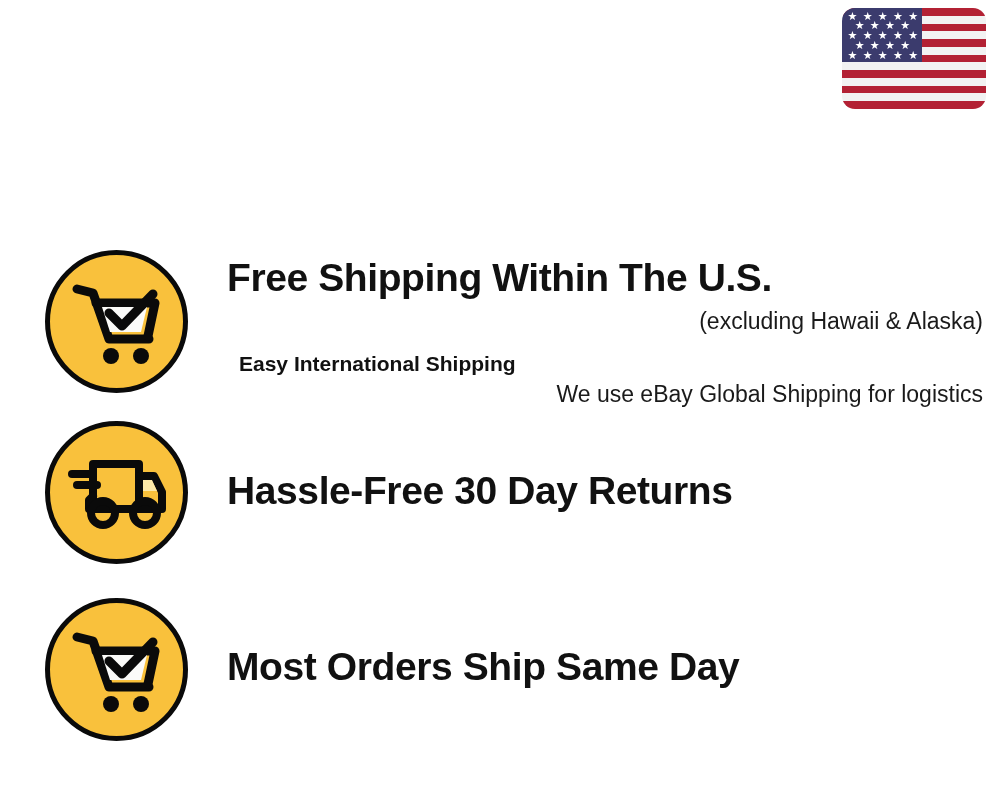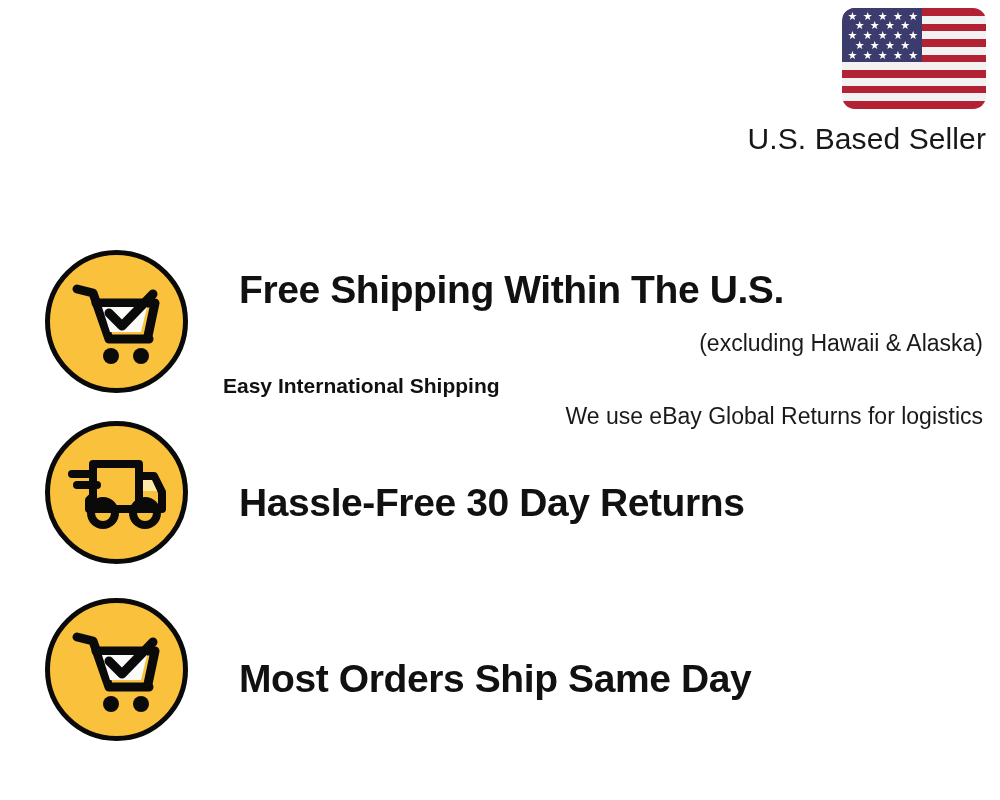--- a/index.html
+++ b/index.html
@@ -150,39 +150,39 @@
   .feature-3 .feature-text { top: 43px; }
 
   .headline {
     font-family: "Liberation Sans", sans-serif;
     font-weight: 700;
     font-size: 39px;
     line-height: 44px;
     color: #111111;
     letter-spacing: -0.4px;
     white-space: nowrap;
-    margin: 16px;
+    margin: 4px;
   }
   .subline {
     font-family: "Liberation Sans", sans-serif;
     font-weight: 400;
     font-size: 23px;
     line-height: 30px;
     color: #1a1a1a;
     margin: 6px 0 0 0;
     white-space: nowrap;
     text-align: right;
   }
   .subline-strong {
     font-family: "Liberation Sans", sans-serif;
     font-weight: 700;
     font-size: 21px;
     line-height: 28px;
     color: #111111;
-    margin: 14px 0 0 0;
+    margin: 14px 0 0 16px;
     white-space: nowrap;
   }
   .subline-last {
     margin-top: 1px;
   }
 </style>
 </head>
 <body>
 
 <div class="banner">
@@ -218,21 +218,20 @@
         <span class="star" style="left:41%;top:68%">★</span>
         <span class="star" style="left:60%;top:68%">★</span>
         <span class="star" style="left:79%;top:68%">★</span>
         <span class="star" style="left:13%;top:86%">★</span>
         <span class="star" style="left:32%;top:86%">★</span>
         <span class="star" style="left:51%;top:86%">★</span>
         <span class="star" style="left:70%;top:86%">★</span>
         <span class="star" style="left:89%;top:86%">★</span>
       </span>
     </span>
-    <span class="seller-label">U.S. Based Seller</span>
   </div>
 
   <div class="features">
 
     <div class="feature feature-1">
       <div class="icon-circle">
         <svg width="96" height="92" viewBox="0 0 96 92" aria-hidden="true">
           <g fill="none" stroke="#0a0a0a" stroke-width="9" stroke-linecap="round" stroke-linejoin="round">
             <path d="M8 13 L24 17 L40 63 L80 63"></path>
             <path d="M27 27 L86 27 L79 60"></path>
@@ -242,21 +241,21 @@
             <path d="M40 37 L53 50 L84 18"></path>
           </g>
           <circle cx="42" cy="80" r="8" fill="#0a0a0a"></circle>
           <circle cx="72" cy="80" r="8" fill="#0a0a0a"></circle>
         </svg>
       </div>
       <div class="feature-text">
         <p class="headline">Free Shipping Within The U.S.</p>
         <p class="subline">(excluding Hawaii &amp; Alaska)</p>
         <p class="subline-strong">Easy International Shipping</p>
-        <p class="subline subline-last">We use eBay Global Returns for logistics</p>
+        <p class="subline subline-last">We use eBay Global Shipping for logistics</p>
       </div>
     </div>
 
     <div class="feature feature-2">
       <div class="icon-circle">
         <svg width="100" height="82" viewBox="0 0 100 82" aria-hidden="true">
           <g fill="none" stroke="#0a0a0a" stroke-width="8" stroke-linecap="round" stroke-linejoin="round">
             <path d="M5 22 L26 22"></path>
             <path d="M10 33 L30 33"></path>
           </g>

